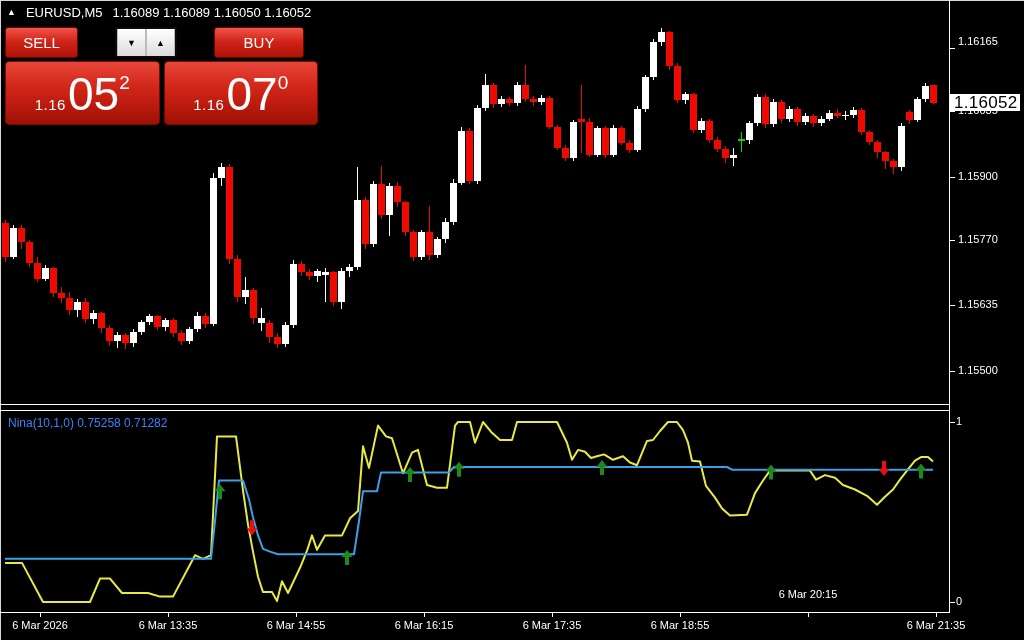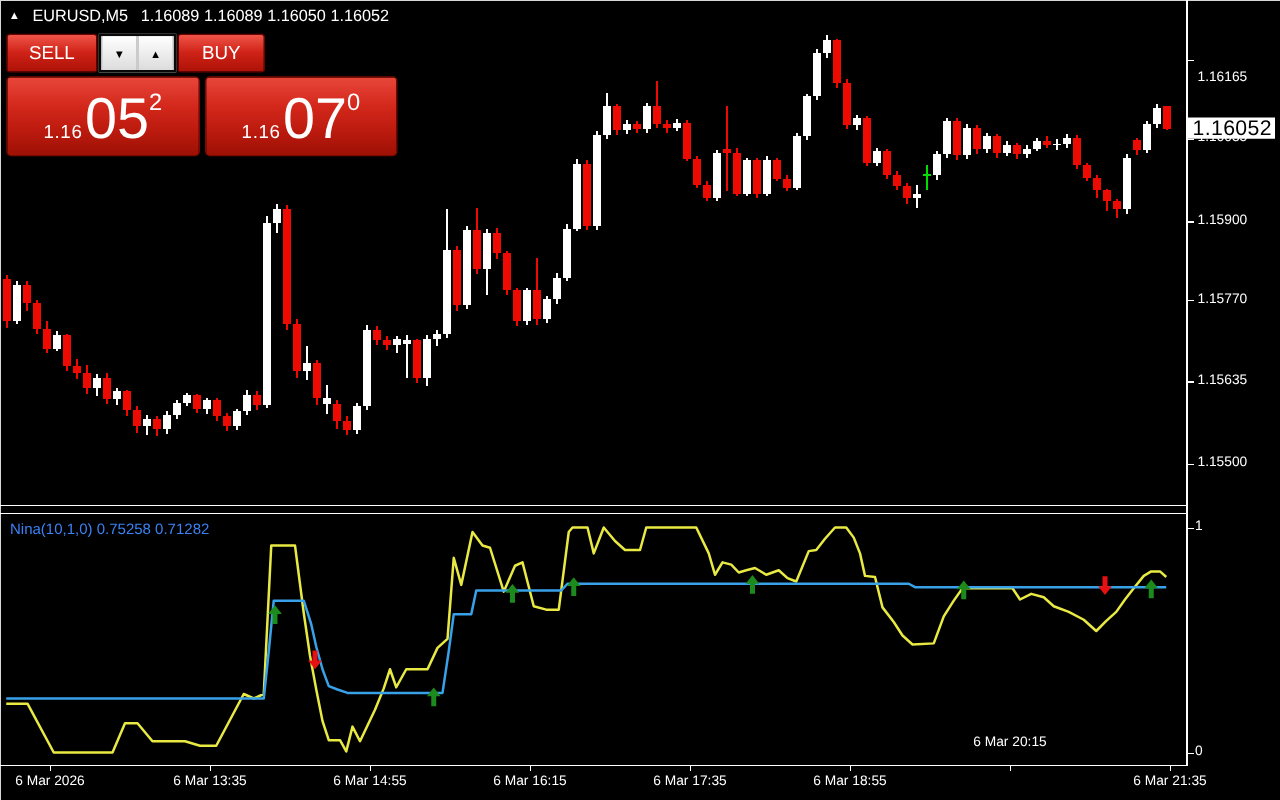--- a/index.html
+++ b/index.html
@@ -7,26 +7,26 @@
     position:relative;width:1024px;height:640px;background:#000;overflow:hidden;
     font-family:"Liberation Sans",sans-serif;-webkit-font-smoothing:antialiased;
   }
   .chart-canvas{position:absolute;left:0;top:0;}
   
   .chart-header{position:absolute;left:7px;top:5px;display:flex;align-items:center;gap:10px;
     color:#fff;font-size:13px;white-space:nowrap;z-index:5;}
   .collapse-icon{font-size:9px;line-height:1;}
   
   .trade-widget{position:absolute;left:5px;top:27px;width:313px;z-index:5;}
-  .tw-row1{display:flex;height:31px;align-items:stretch;}
+  .tw-row1{display:flex;height:31px;align-items:stretch;gap:36px;}
   .btn-trade{border:1px solid #6a0500;border-radius:3px;color:#fff;font-size:15px;
     font-family:"Liberation Sans",sans-serif;cursor:pointer;
     background:linear-gradient(180deg,#ef5448 0%,#d02318 48%,#ae1207 100%);}
   .btn-sell{width:73px;}
-  .btn-buy{width:70px;}
+  .btn-buy{width:90px;}
   .spin-group{display:flex;border:2px solid #0a0a0a;margin:0 1px;background:#fff;}
   .spin-btn{width:29px;border:none;background:linear-gradient(180deg,#ffffff 0%,#dcdcdc 100%);
     color:#000;font-size:9px;cursor:pointer;border-left:1px solid #bbb;border-right:1px solid #bbb;}
   .lot-input{width:98px;border:none;outline:none;font-size:17px;text-align:right;
     padding:0 8px 0 0;color:#000;font-family:"Liberation Sans",sans-serif;}
   .tw-row2{display:flex;gap:4px;margin-top:3px;height:64px;}
   .price-panel{flex:1;border:1px solid #7c0a00;border-radius:4px;display:flex;
     align-items:baseline;justify-content:center;color:#fff;cursor:pointer;
     background:linear-gradient(180deg,#e8463a 0%,#d3271b 38%,#bb1a0e 70%,#9e1005 100%);
     padding-top:8px;}
@@ -346,21 +346,21 @@
         <span class="pp-prefix">1.16</span>
         <span class="pp-big">07</span>
         <span class="pp-sup">0</span>
       </div>
     </div>
   </div>
 
   <div class="ind-label">Nina(10,1,0) 0.75258 0.71282</div>
 
   <div id="price-labels">
-      <div class="axis-label" style="left: 958px; top: 56px; text-align: right;">1.16165</div>
+      <div class="axis-label" style="left: 958px; top: 35px; text-align: right;">1.16165</div>
       <div class="axis-label" style="left: 958px; top: 104px;">1.16035</div>
       <div class="axis-label" style="left: 958px; top: 170px;">1.15900</div>
       <div class="axis-label" style="left: 958px; top: 233px;">1.15770</div>
       <div class="axis-label" style="left: 958px; top: 298px;">1.15635</div>
       <div class="axis-label" style="left: 958px; top: 364px;">1.15500</div>
       <div class="axis-label" style="left: 956px; top: 415px;">1</div>
       <div class="axis-label" style="left: 956px; top: 595px;">0</div>
     </div>
   <div id="time-labels">
       <div class="time-label" style="left: -5px; top: 619px;">6 Mar 2026</div>

